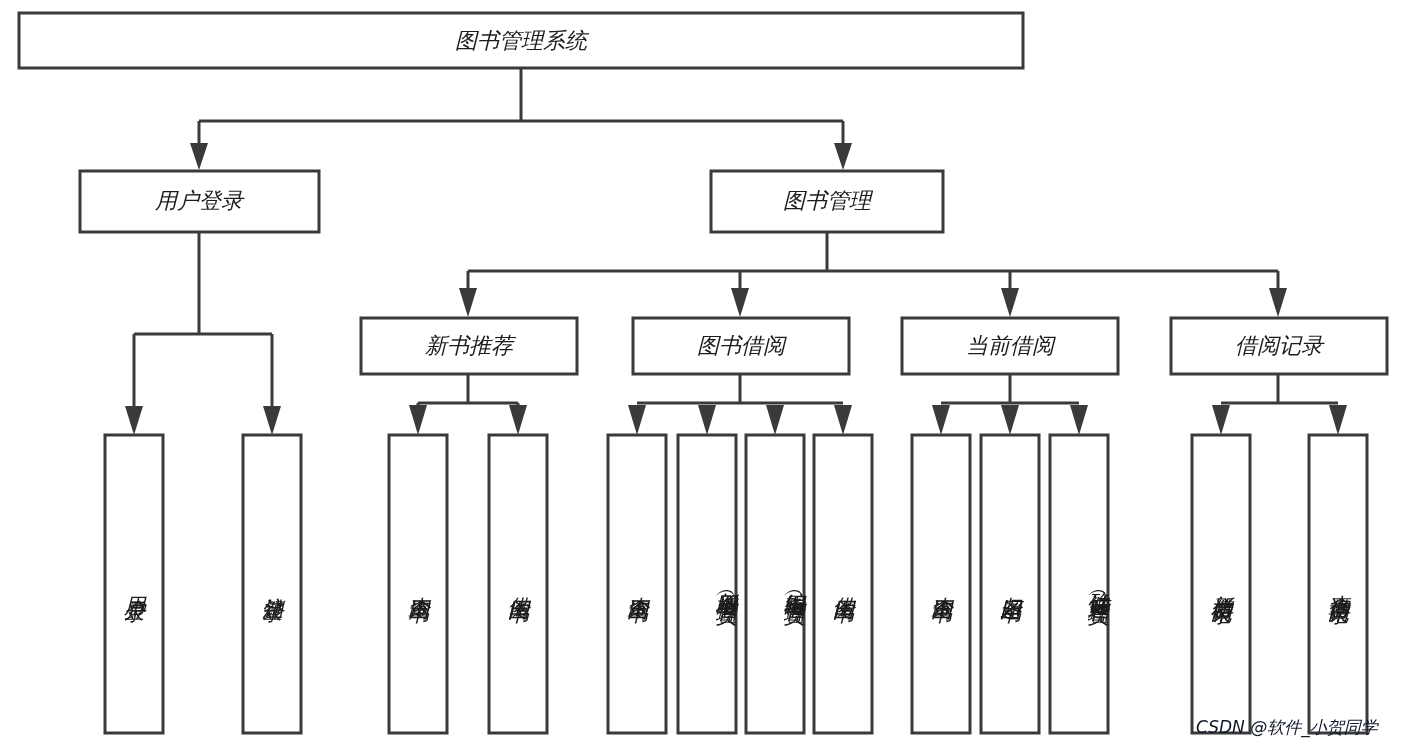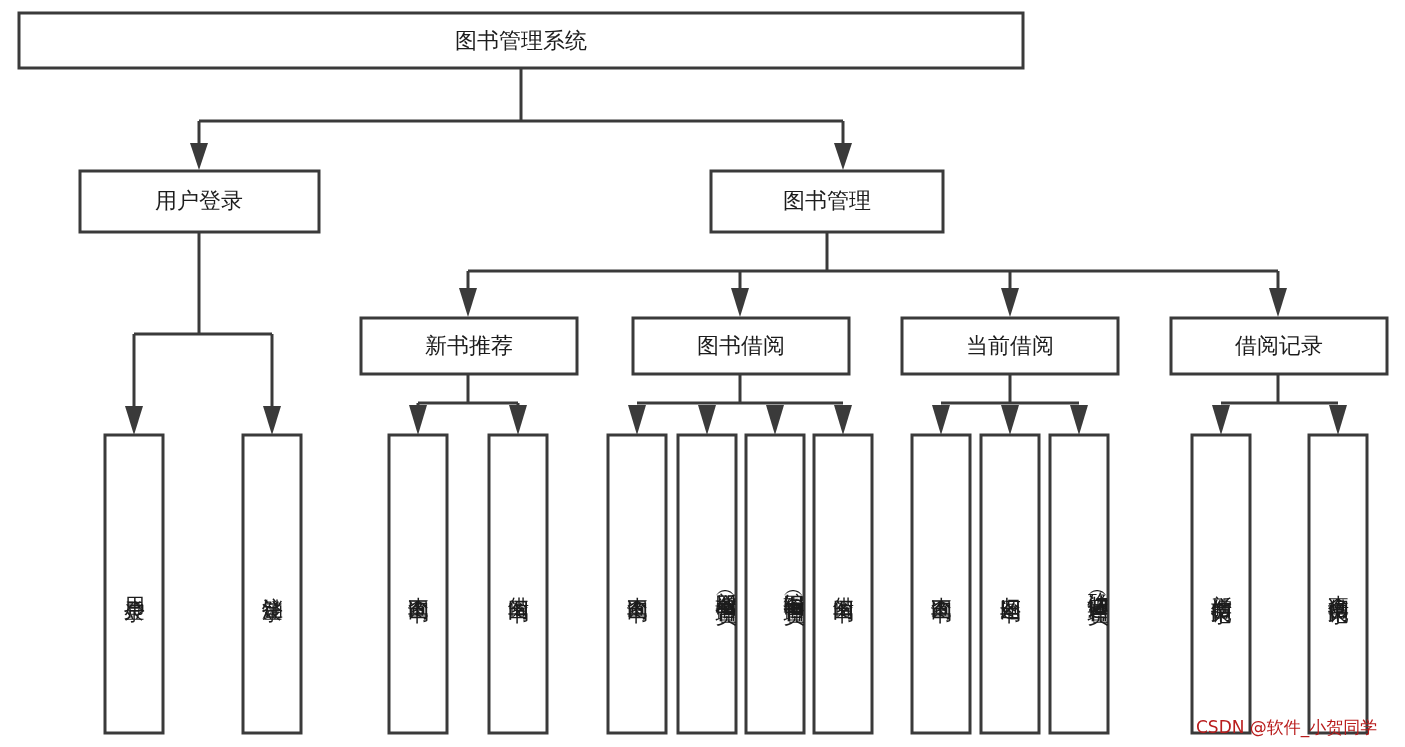--- a/index.html
+++ b/index.html
@@ -11,20 +11,21 @@
     width: 1405px;
     height: 747px;
     overflow: hidden;
     font-family: "DejaVu Sans", "Liberation Sans", sans-serif;
   }
   #diagram-root {
     position: relative;
     width: 1405px;
     height: 667px;
     background: #ffffff;
+    font-style: italic;
   }
   svg#flowchart {
     position: absolute;
     left: 0;
     top: 0;
     width: 1405px;
     height: 747px;
   }
   .node-box {
     fill: #ffffff;
@@ -60,21 +61,21 @@
     display: flex;
     align-items: center;
     justify-content: center;
     text-align: center;
     pointer-events: none;
   }
   .watermark {
     position: absolute;
     font-family: "DejaVu Sans", "Liberation Sans", sans-serif;
     font-size: 17px;
-    color: #b91c1c;
+    color: #0f172a;
     white-space: nowrap;
   }
 </style>
 </head>
 <body>
 
 <div id="diagram-root">
 
   <svg id="flowchart" viewBox="0 0 1405 747">
     <defs>

